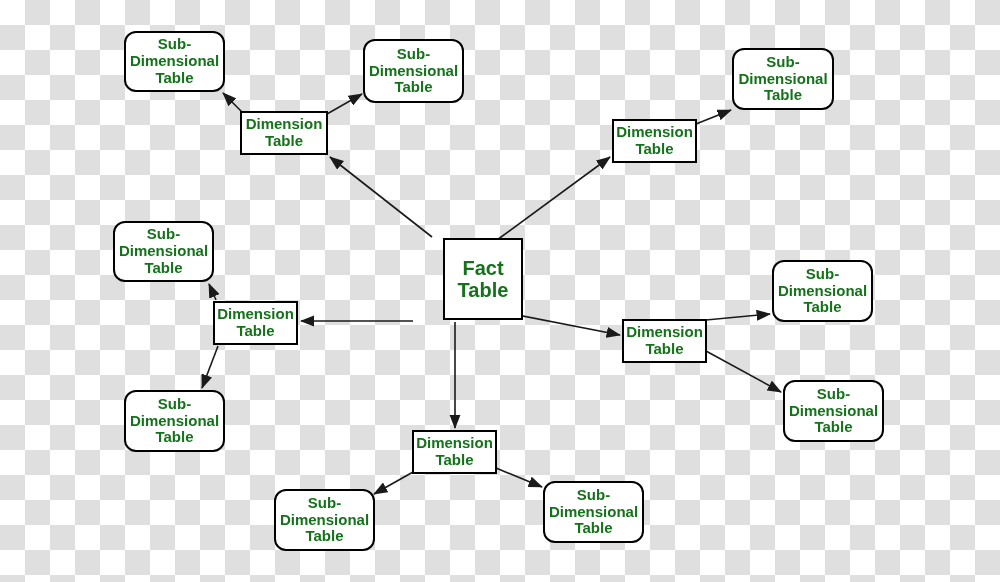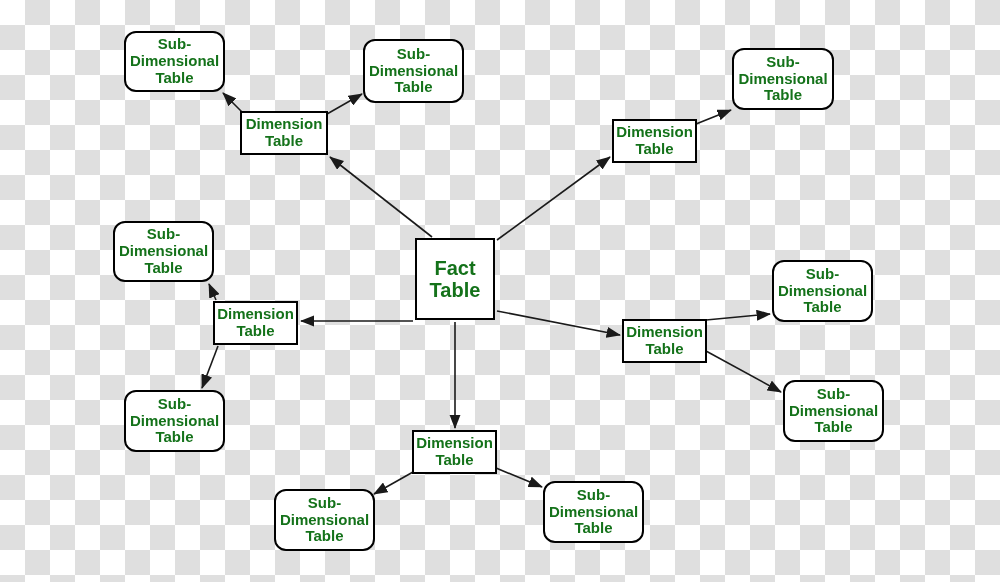--- a/index.html
+++ b/index.html
@@ -43,20 +43,21 @@
     display: flex;
     align-items: center;
     justify-content: center;
     text-align: center;
     line-height: 1.12;
     white-space: pre-line;
   }
   .node.fact {
     border-width: 2px;
     font-size: 20px;
+    margin-left: 28px;
   }
   .node.dim {
     border-width: 2px;
     font-size: 15px;
   }
   .node.sub {
     border-width: 2px;
     border-radius: 12px;
     font-size: 15px;
   }

